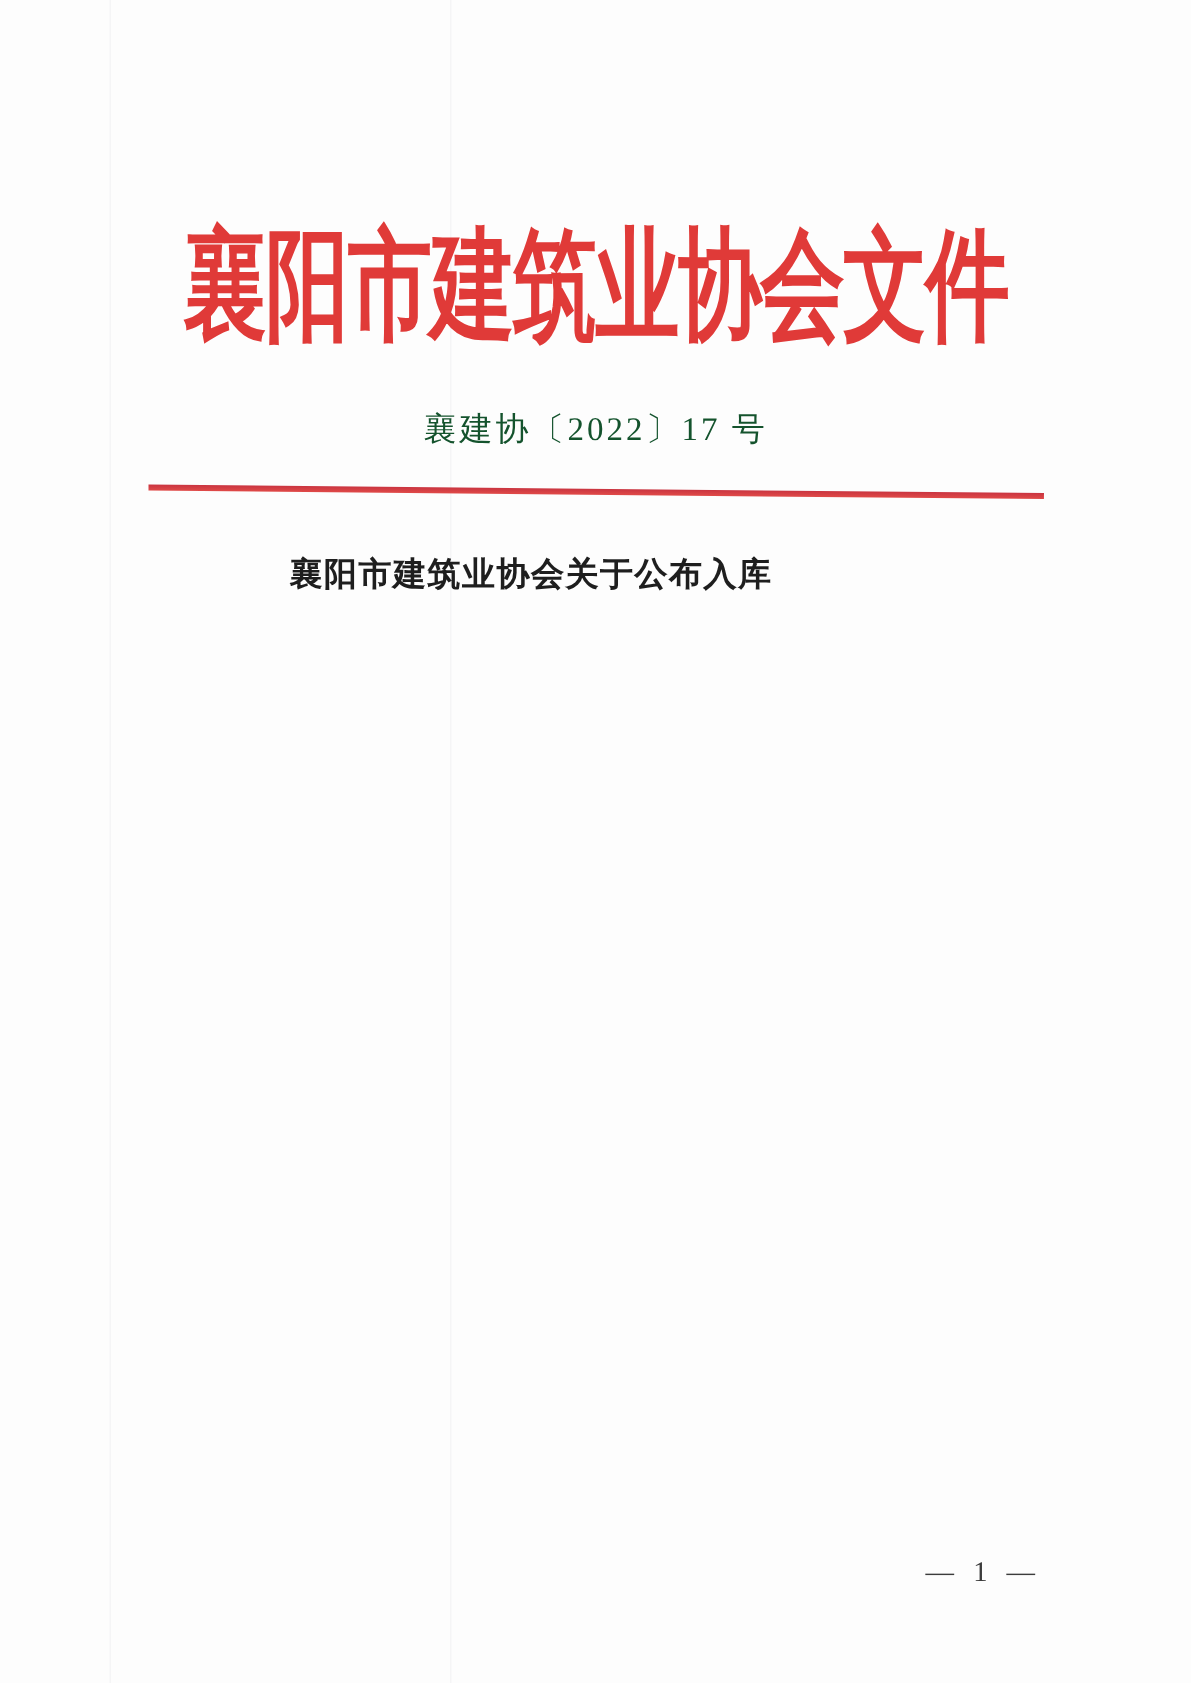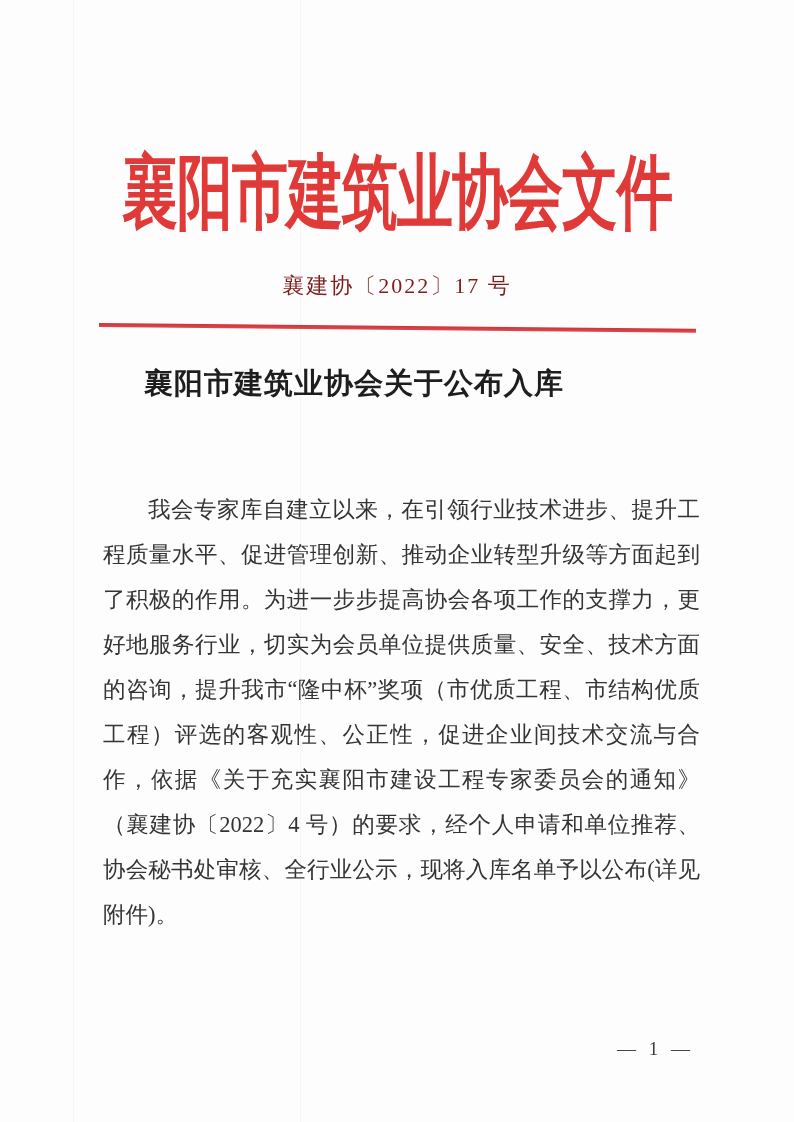--- a/index.html
+++ b/index.html
@@ -41,40 +41,40 @@
     transform-origin: top center;
     white-space: nowrap;
   }
   .doc-number {
     position: absolute;
     top: 271px;
     left: 0;
     width: 794px;
     text-align: center;
     font-size: 22px;
-    color: #7f1d1d;
+    color: #14532d;
     letter-spacing: 2px;
   }
   .red-rule {
     position: absolute;
     top: 323px;
     left: 99px;
     width: 597px;
     height: 4px;
     background: linear-gradient(to bottom, #c93440, #e04a48);
     transform: rotate(0.55deg);
     transform-origin: left center;
   }
   .notice-title {
     position: absolute;
     top: 362px;
     left: 0;
     width: 708px;
     text-align: center;
-    font-size: 29px;
+    font-size: 22px;
     font-weight: bold;
     color: #1e1e1e;
     line-height: 42px;
     letter-spacing: 1px;
   }
   .body-text {
     position: absolute;
     top: 487px;
     left: 103px;
     width: 597px;
@@ -113,18 +113,17 @@
 
   <div class="doc-number">襄建协〔2022〕17 号</div>
 
   <div class="red-rule"></div>
 
   <div class="notice-title">
     <div>襄阳市建筑业协会关于公布入库</div>
   </div>
 
   <div class="body-text">
-    <p class="para-indent">我会专家库自建立以来，在引领行业技术进步、提升工程质量水平、促进管理创新、推动企业转型升级等方面起到了积极的作用。为进一步步提高协会各项工作的支撑力，更好地服务行业，切实为会员单位提供质量、安全、技术方面的咨询，提升我市“隆中杯”奖项（市优质工程、市结构优质工程）评选的客观性、公正性，促进企业间技术交流与合作，依据《关于充实襄阳市建设工程专家委员会的通知》（襄建协〔2022〕4 号）的要求，经个人申请和单位推荐、协会秘书处审核、全行业公示，现将入库名单予以公布(详见附件)。</p>
   </div>
 
   <div class="page-number">— 1 —</div>
 
 </div>
 
 </body></html>

